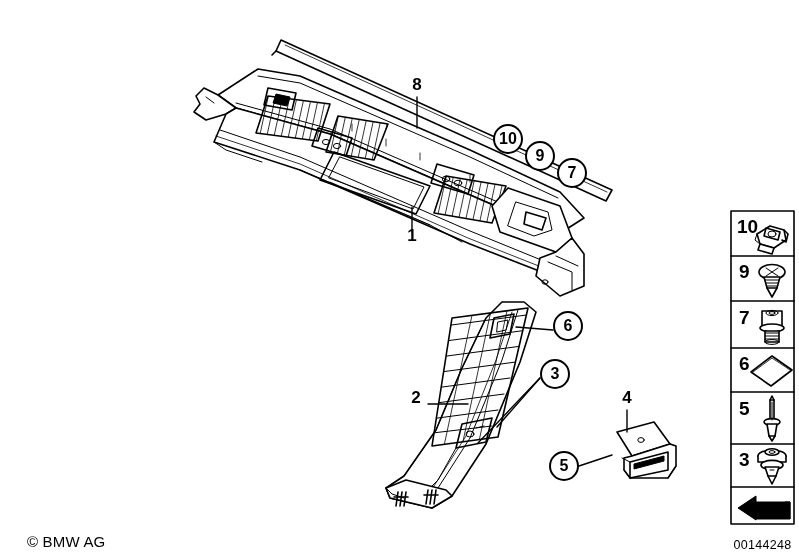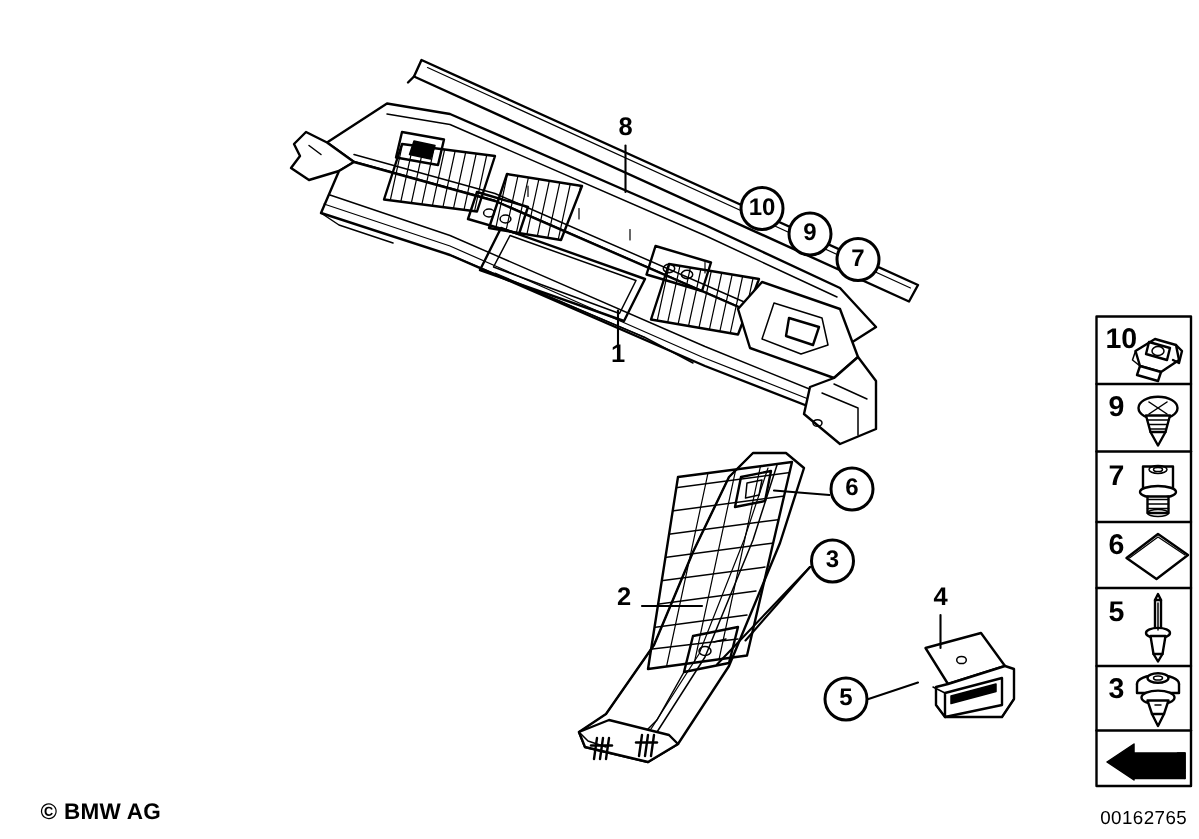--- a/index.html
+++ b/index.html
@@ -22,21 +22,21 @@
     left: 0;
     top: 0;
     width: 799px;
     height: 559px;
   }
   .copyright {
     position: absolute;
     left: 27px;
     top: 533px;
     font-size: 15px;
-    font-weight: bold;
+    font-weight: normal;
     color: #000000;
     letter-spacing: 0.2px;
     white-space: nowrap;
   }
   .docnum {
     position: absolute;
     left: 726px;
     top: 538px;
     width: 73px;
     text-align: center;
@@ -381,15 +381,15 @@
   <div class="balloon" style="left:549px; top:451px;">5</div>
 
   <div class="legend-num" style="left:737px; top:217px;">10</div>
   <div class="legend-num" style="left:739px; top:262px;">9</div>
   <div class="legend-num" style="left:739px; top:308px;">7</div>
   <div class="legend-num" style="left:739px; top:354px;">6</div>
   <div class="legend-num" style="left:739px; top:399px;">5</div>
   <div class="legend-num" style="left:739px; top:450px;">3</div>
 
   <div class="copyright">© BMW AG</div>
-  <div class="docnum">00162765</div>
+  <div class="docnum">00144248</div>
 
 </div>
 
 </body></html>

